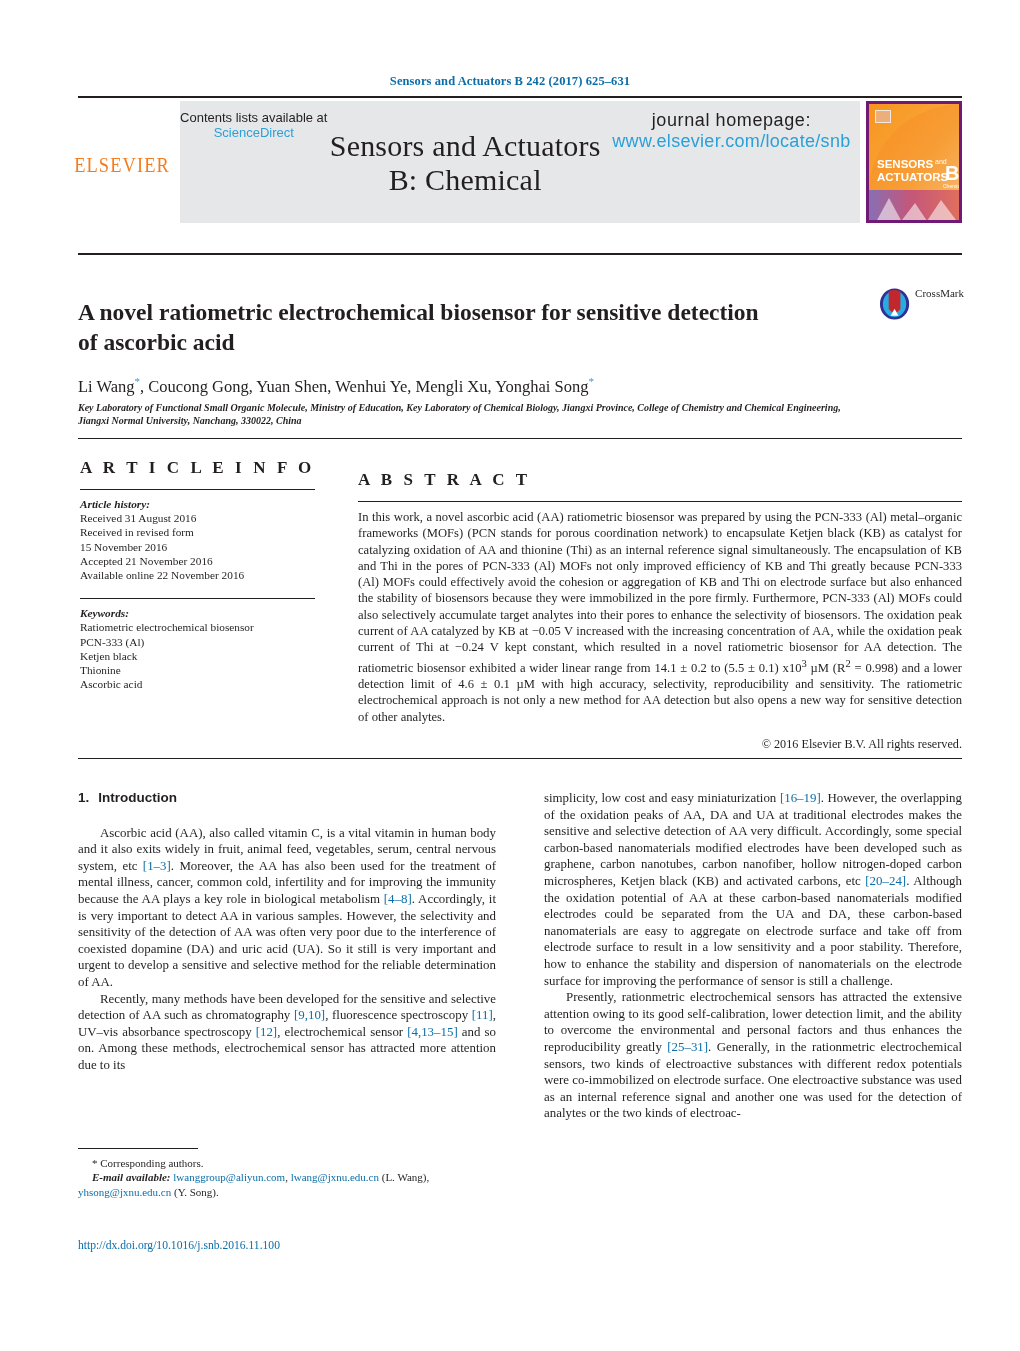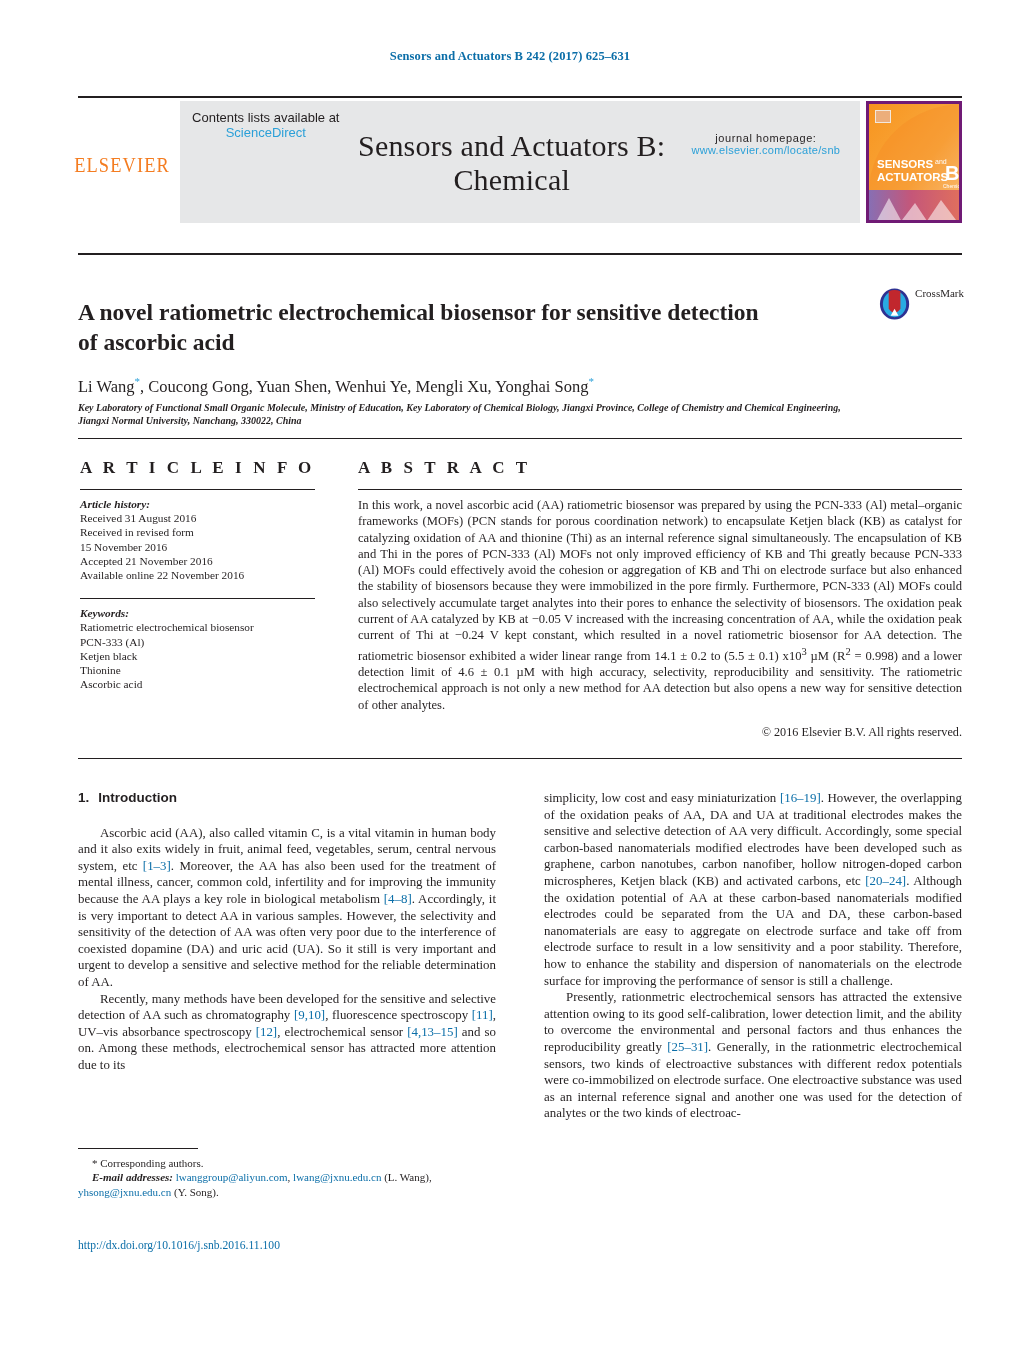--- a/index.html
+++ b/index.html
@@ -18,21 +18,21 @@
   .page {
     position: relative;
     width: 1020px;
     height: 1351px;
     box-sizing: border-box;
   }
 
   
   .running-head {
     position: absolute;
-    top: 49px;
+    top: 74px;
     left: 0;
     width: 1020px;
     text-align: center;
     font-family: "Liberation Serif", serif;
     font-weight: bold;
     font-size: 12.5px;
     letter-spacing: 0.1px;
     color: #0b6ea8;
   }
 
@@ -96,23 +96,22 @@
     text-align: center;
     font-family: "Liberation Serif", serif;
     font-size: 30px;
     color: #231f20;
     margin-top: 19px;
     letter-spacing: 0.2px;
   }
   .homepage-line {
     text-align: center;
     font-family: "Liberation Sans", sans-serif;
-    font-size: 11px;
-    color: #231f20;
-    margin-top: 22px;
+    font-size: 18px;
+    color: #231f20;
     letter-spacing: 0.6px;
   }
   .homepage-line .url {
     color: #2ba0d8;
     letter-spacing: 0.3px;
   }
   .cover-thumb {
     width: 96px;
     flex: 0 0 96px;
     height: 122px;
@@ -210,21 +209,21 @@
     line-height: 14.2px;
     color: #231f20;
   }
   .info-block .lead {
     font-style: italic;
     font-weight: bold;
   }
 
   .abstract {
     position: absolute;
-    top: 458px;
+    top: 470px;
     left: 358px;
     width: 604px;
   }
   .abstract-body {
     font-family: "Liberation Serif", serif;
     font-size: 12.6px;
     line-height: 16.3px;
     text-align: justify;
     color: #231f20;
     margin-top: 2px;
@@ -451,21 +450,21 @@
     <p class="para" id="rp1">Presently, rationmetric electrochemical sensors has attracted the extensive attention owing to its good self-calibration, lower detection limit, and the ability to overcome the environmental and personal factors and thus enhances the reproducibility greatly <span class="ref">[25–31]</span>. Generally, in the rationmetric electrochemical sensors, two kinds of electroactive substances with different redox potentials were co-immobilized on electrode surface. One electroactive substance was used as an internal reference signal and another one was used for the detection of analytes or the two kinds of electroac-</p>
   </div>
 
   <div class="footnote">
     <div class="foot-rule"></div>
     <div class="foot-line">
       <span class="star">*</span>
       <span>Corresponding authors.</span>
     </div>
     <div class="foot-line">
-      <span class="foot-em">E-mail addresses:</span>
+      <span class="foot-em">E-mail available:</span>
       <span class="linkblue">lwanggroup@aliyun.com</span><span>, </span><span class="linkblue">lwang@jxnu.edu.cn</span>
       <span>(L. Wang),</span>
     </div>
     <div>
       <span class="linkblue">yhsong@jxnu.edu.cn</span>
       <span>(Y. Song).</span>
     </div>
   </div>
 
   <div class="doi-block">

